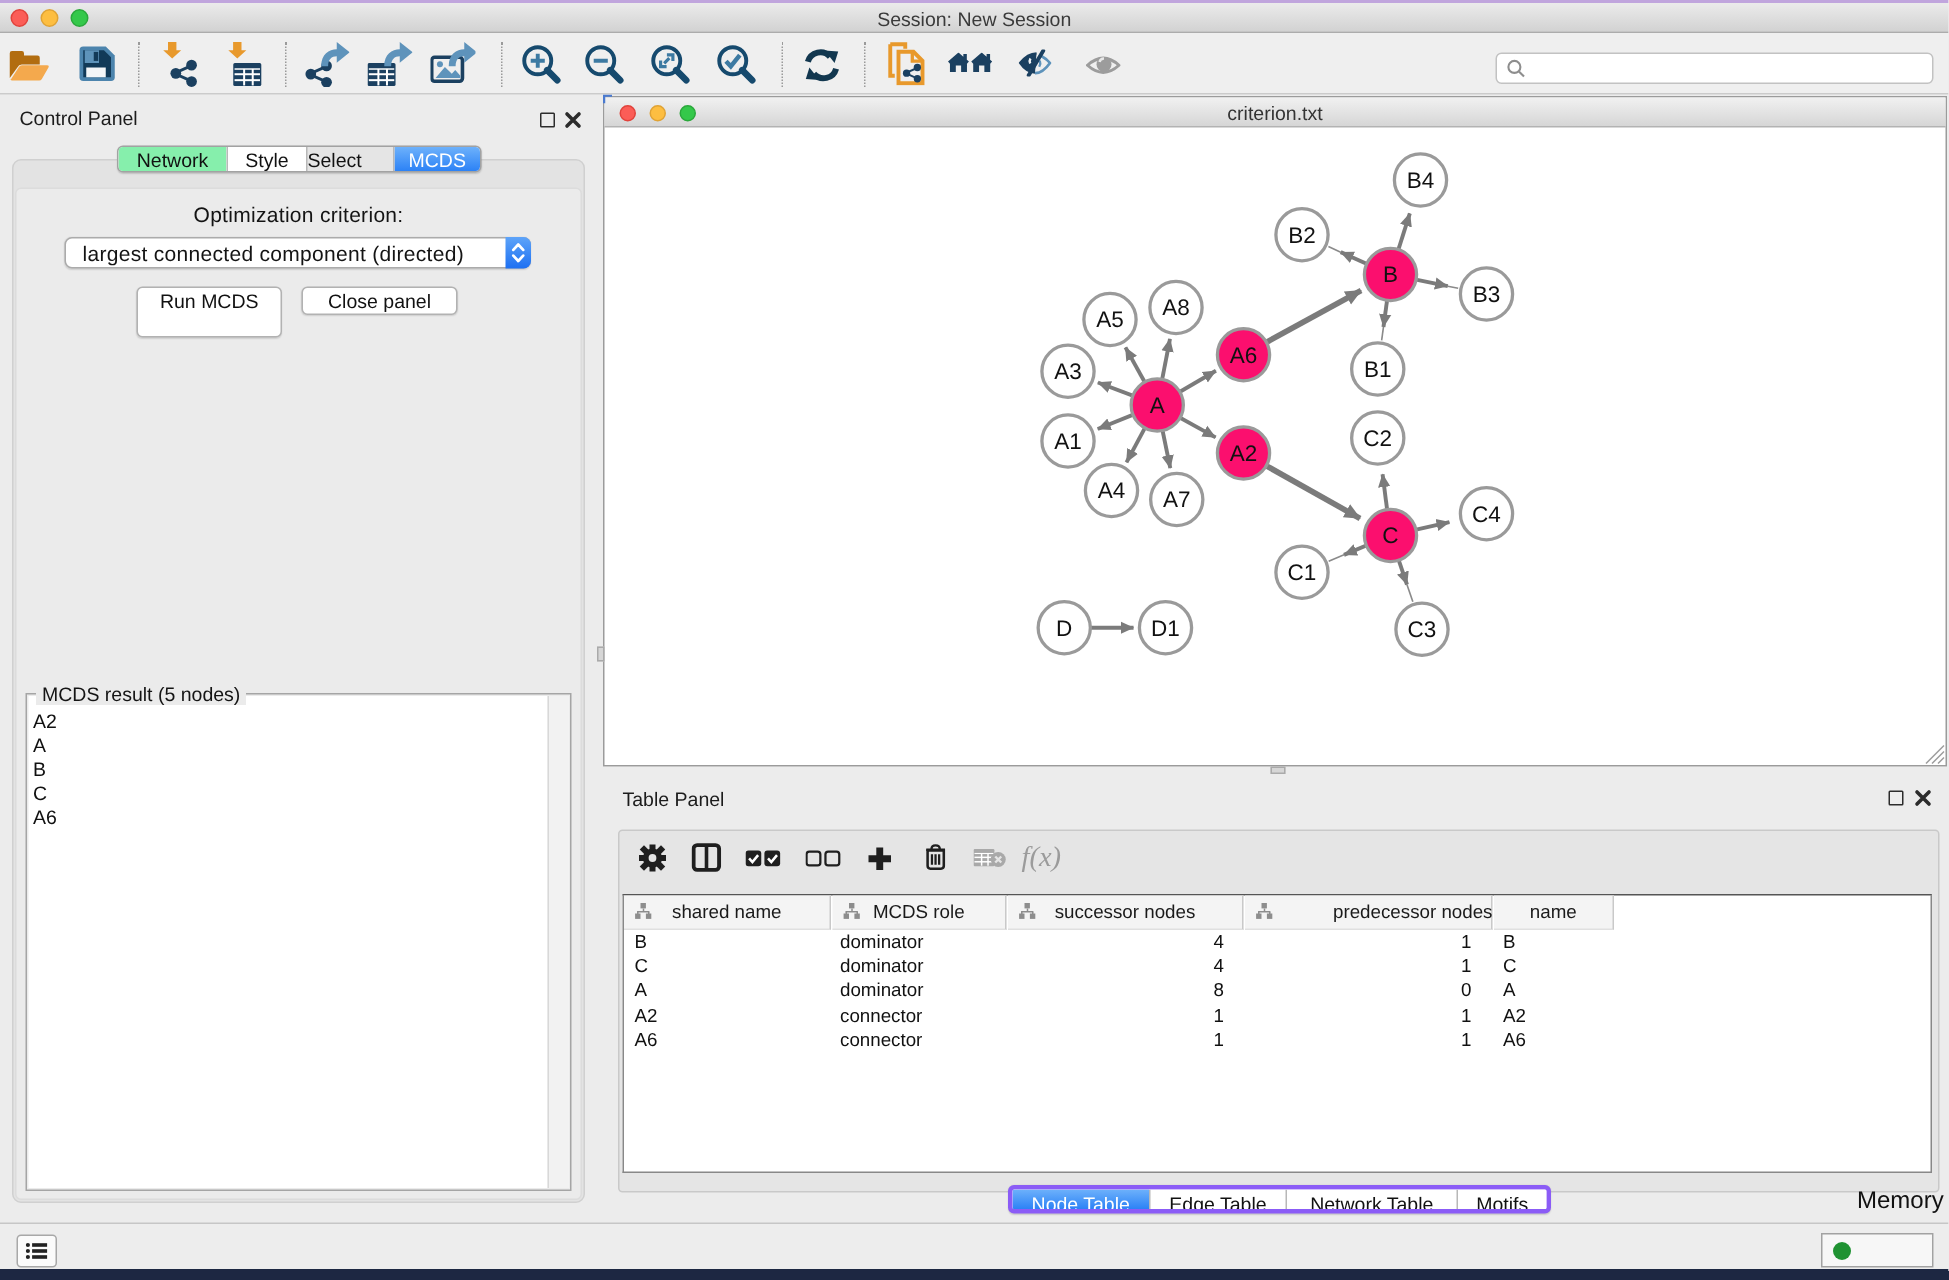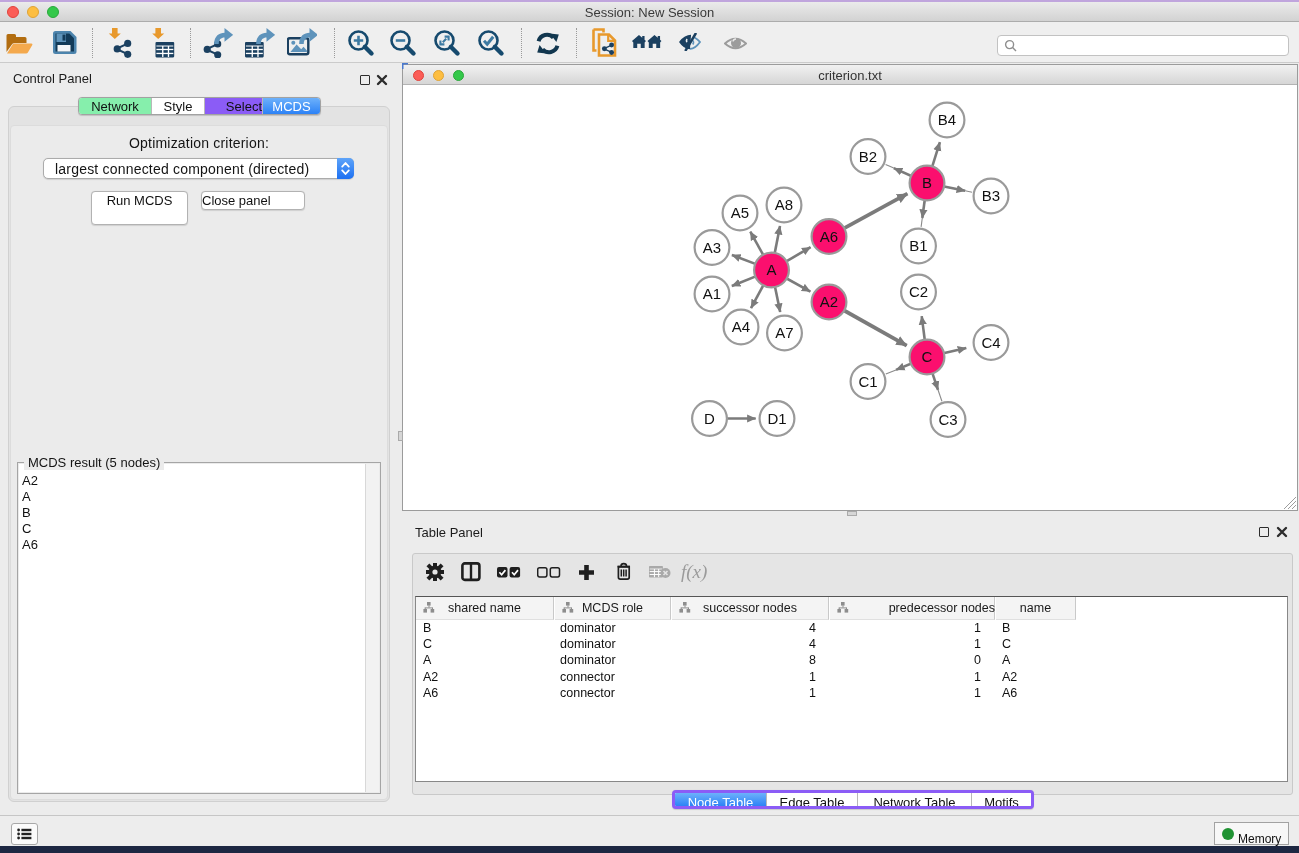--- a/index.html
+++ b/index.html
@@ -147,32 +147,32 @@
 <div class="ab" style="left:13px;top:71px;font-size:13px;color:#1c1c1c">Control Panel</div>
 <div class="ab" style="left:360px;top:75px;width:10px;height:10px;border:1.6px solid #2c2c2c;border-radius:1px"></div>
 <svg class="ab" style="left:376px;top:74px" width="12" height="12" viewBox="0 0 12 12">
     <path d="M2,2 L10,10 M10,2 L2,10" stroke="#2c2c2c" stroke-width="2.4" stroke-linecap="round"></path>
   </svg>
 <div class="ab" style="left:8px;top:106px;width:382px;height:696px;background:#e3e3e3;border:1px solid #d0d0d0;border-radius:6px"></div>
 <div class="ab" style="left:10px;top:125px;width:378px;height:675px;background:#ebebeb;border:1px solid #dcdcdc;border-radius:4px"></div>
 <div style="position:absolute;left:78px;top:97px;height:18px;display:flex;border:1px solid #a2a2a2;border-radius:4px;overflow:hidden;background:#fff;box-shadow:0 0.5px 1px rgba(0,0,0,.15)">
     <div style="width:72px;background:#86efac;color:#111;font-size:13px;line-height:18px;text-align:center">Network</div>
     <div style="width:53px;background:#fff;color:#111;border-left:1px solid #b8b8b8;font-size:13px;line-height:18px;text-align:center">Style</div>
-    <div style="width:58px;background:#8b5cf6;color:#111;border-left:1px solid #b8b8b8;font-size:13px;line-height:18px;text-align:right">Select</div>
+    <div style="width:58px;background:#e5e5e5;color:#111;border-left:1px solid #b8b8b8;font-size:13px;line-height:18px;text-align:left">Select</div>
     <div style="width:58px;background:linear-gradient(#6db1fb,#2c82f6);color:#fff;border-left:1px solid #b8b8b8;font-size:13px;line-height:18px;text-align:center">MCDS</div>
   </div>
 <div class="ab" style="left:8px;top:135px;width:382px;text-align:center;font-size:14px;letter-spacing:0.2px;color:#141414">Optimization criterion:</div>
 <div class="ab" style="left:43px;top:158px;width:311px;height:21px;background:#fff;border:1px solid #ababab;border-radius:5px;box-shadow:0 0.5px 1px rgba(0,0,0,.12)"></div>
 <div class="ab" style="left:55px;top:161px;font-size:14px;letter-spacing:0.2px;color:#141414">largest connected component (directed)</div>
 <div class="ab" style="left:337px;top:158px;width:17px;height:21px;background:linear-gradient(#5ea4f9,#1d70f2);border-radius:0 5px 5px 0"></div>
 <svg class="ab" style="left:340px;top:161px" width="11" height="15" viewBox="0 0 11 15">
     <path d="M2.2,5.6 L5.5,2 8.8,5.6 M2.2,9.4 L5.5,13 8.8,9.4" fill="none" stroke="#fff" stroke-width="1.8" stroke-linecap="round" stroke-linejoin="round"></path>
   </svg>
 <div class="ab" style="left:91px;top:191px;width:97px;height:34px;background:#fff;border:1px solid #b2b2b2;border-radius:4px;font-size:13px;text-align:center;line-height:18px;color:#111;box-shadow:0 0.5px 1px rgba(0,0,0,.12)">Run MCDS</div>
-<div class="ab" style="left:201px;top:191px;width:104px;height:19px;background:#fff;border:1px solid #b2b2b2;border-radius:4px;font-size:13px;line-height:18px;color:#111;box-shadow:0 0.5px 1px rgba(0,0,0,.12)">Close panel</div>
+<div class="ab" style="left:201px;top:191px;width:104px;height:19px;background:#fff;border:1px solid #b2b2b2;border-radius:4px;font-size:13px;text-align:center;line-height:18px;color:#111;box-shadow:0 0.5px 1px rgba(0,0,0,.12)">Close panel</div>
 <div class="ab" style="left:17px;top:462px;width:364px;height:332px;border:1px solid #a5a5a5"></div>
 <div class="ab" style="left:19px;top:464px;width:360px;height:328px;background:#fff"></div>
 <div class="ab" style="left:365px;top:464px;width:14px;height:328px;background:#f2f2f2;border-left:1px solid #d8d8d8"></div>
 <div class="ab" style="left:24px;top:455px;background:#ebebeb;padding:0 4px;font-size:13px;color:#141414">MCDS result (5 nodes)</div>
 <div class="ab" style="left:22px;top:473px;font-size:13px;line-height:16px;color:#111">A2<br>A<br>B<br>C<br>A6</div>
 <div class="ab" style="left:402px;top:64px;width:896px;height:447px;background:#fff;border:1px solid #9b9b9b"></div>
 <div class="ab" style="left:403px;top:65px;width:894px;height:20px;background:linear-gradient(#f1f1f1,#d6d6d6);border-bottom:1px solid #b3b3b3"></div>
 <div class="ab" style="left:412.5px;top:69.5px;width:11px;height:11px;border-radius:50%;background:#fb5d57;border:0.5px solid #e1433c"></div>
 <div class="ab" style="left:432.5px;top:69.5px;width:11px;height:11px;border-radius:50%;background:#fdbe41;border:0.5px solid #e0a335"></div>
 <div class="ab" style="left:452.5px;top:69.5px;width:11px;height:11px;border-radius:50%;background:#34c84a;border:0.5px solid #2aa83b"></div>
@@ -404,13 +404,13 @@
       <circle cx="1.6" cy="2" r="1.4"></circle>
       <rect x="4.4" y="0.8" width="10" height="2.4"></rect>
       <circle cx="1.6" cy="6" r="1.4"></circle>
       <rect x="4.4" y="4.8" width="10" height="2.4"></rect>
       <circle cx="1.6" cy="10" r="1.4"></circle>
       <rect x="4.4" y="8.8" width="10" height="2.4"></rect>
     </g>
   </svg>
 <div class="ab" style="left:1214px;top:822px;width:75px;height:23px;background:#f7f7f7;border:1px solid #a2a2a2"></div>
 <div class="ab" style="left:1222px;top:828px;width:12px;height:12px;border-radius:50%;background:#1f9232"></div>
-<div class="ab" style="left:1238px;top:832px;font-size:12px;color:#111">Memory</div>
+<div class="ab" style="left:1238px;top:792px;font-size:16px;color:#111">Memory</div>
 <div class="ab" style="left:0;top:846px;width:1299px;height:7px;background:#1d2742"></div>
 </body></html>

